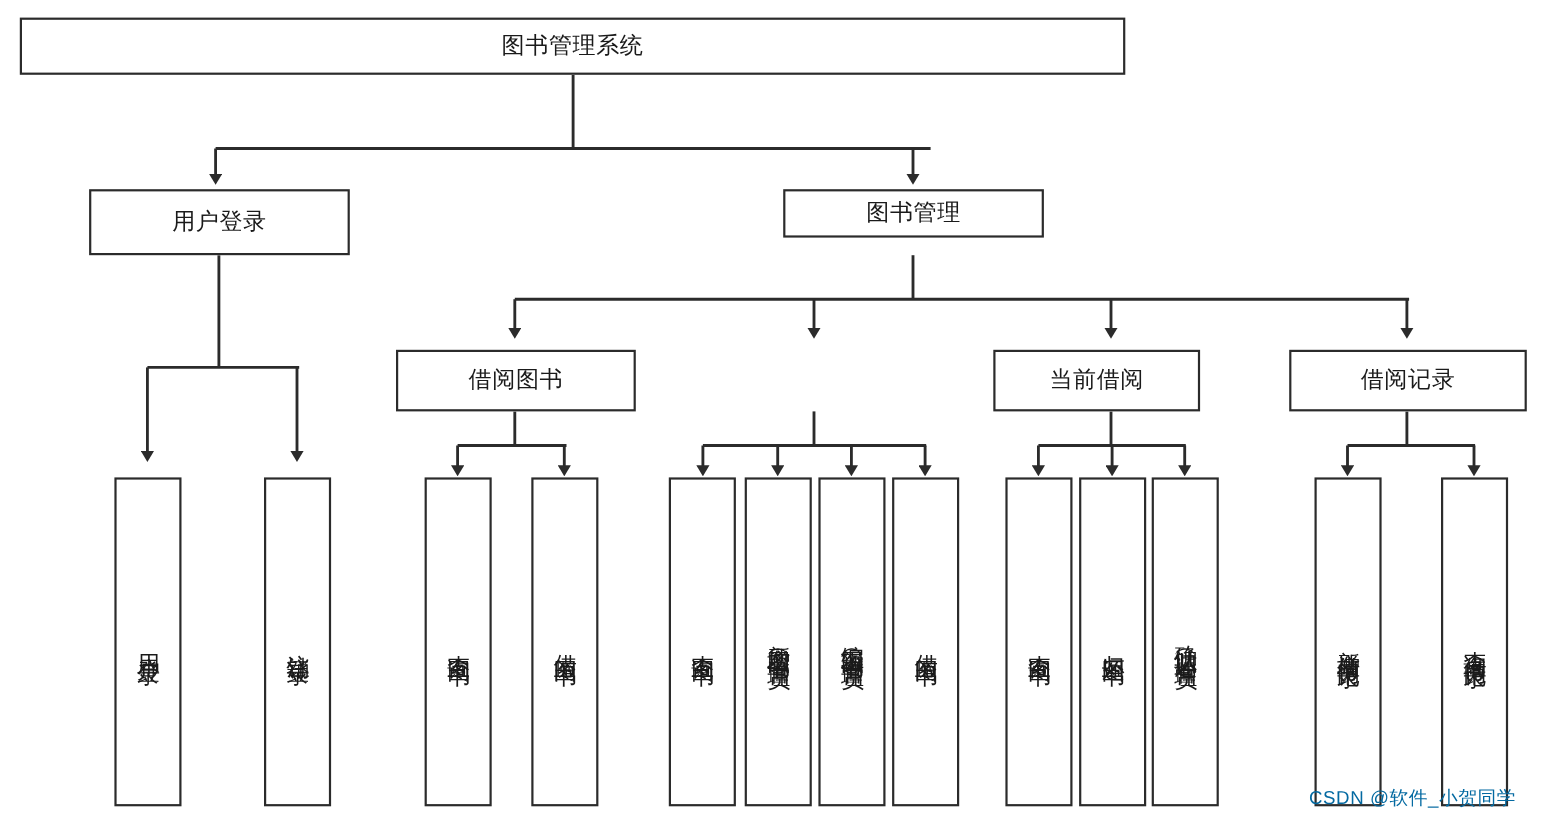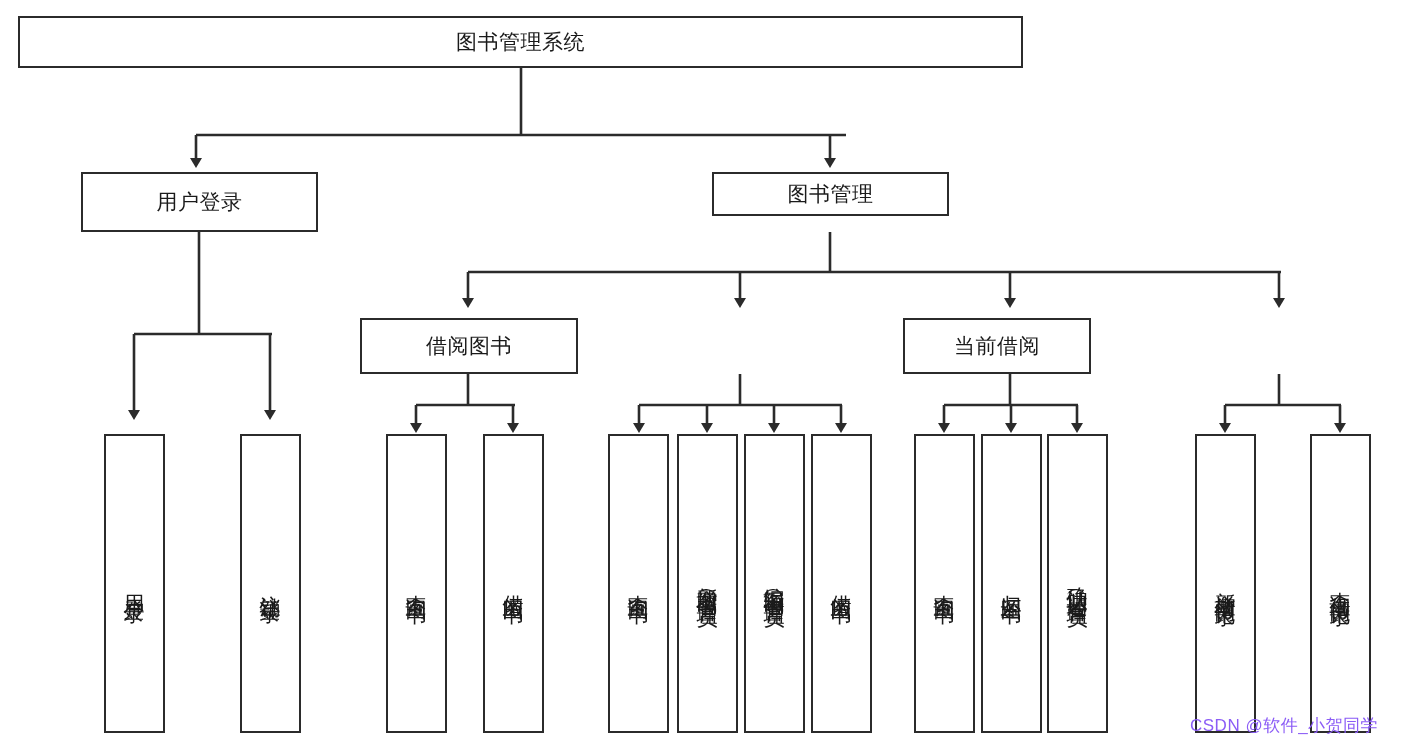--- a/index.html
+++ b/index.html
@@ -54,21 +54,21 @@
     position: absolute;
     left: 0;
     top: 0;
     width: 1405px;
     height: 747px;
     pointer-events: none;
   }
   .watermark {
     position: absolute;
     font-size: 17px;
-    color: #8b5cf6;
+    color: #0369a1;
     white-space: nowrap;
     letter-spacing: 0.5px;
     user-select: none;
   }
 </style>
 </head>
 <body>
 
 <div id="diagram-root">
 
@@ -132,20 +132,23 @@
   <div class="node" style="left:712px; top:172px; width:237px; height:44px;">
     <span class="node-label">图书管理</span>
   </div>
 
   <div class="node" style="left:360px; top:318px; width:218px; height:56px;">
     <span class="node-label">借阅图书</span>
   </div>
   <div class="node" style="left:903px; top:318px; width:188px; height:56px;">
     <span class="node-label">当前借阅</span>
   </div>
+  <div class="node" style="left:1172px; top:318px; width:216px; height:56px;">
+    <span class="node-label">借阅记录</span>
+  </div>
 
   <div class="node leaf" style="left:104px; top:434px; width:61px; height:299px;">
     <span class="node-label">用户登录</span>
   </div>
   <div class="node leaf" style="left:240px; top:434px; width:61px; height:299px;">
     <span class="node-label">注销登录</span>
   </div>
 
   <div class="node leaf" style="left:386px; top:434px; width:61px; height:299px;">
     <span class="node-label">查询图书</span>

